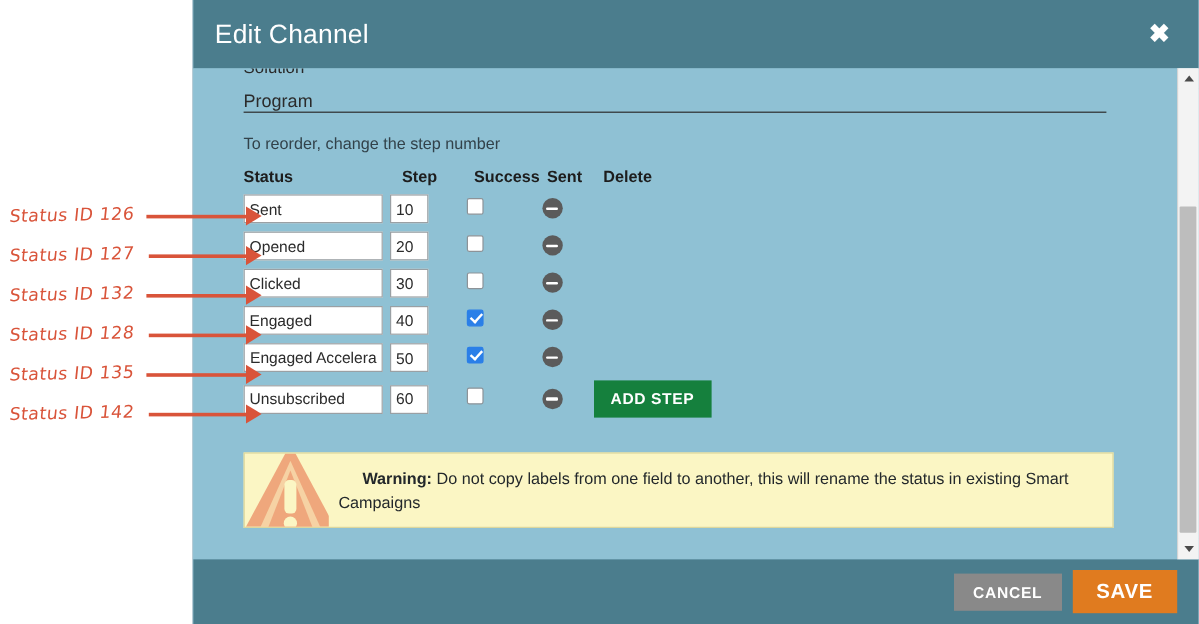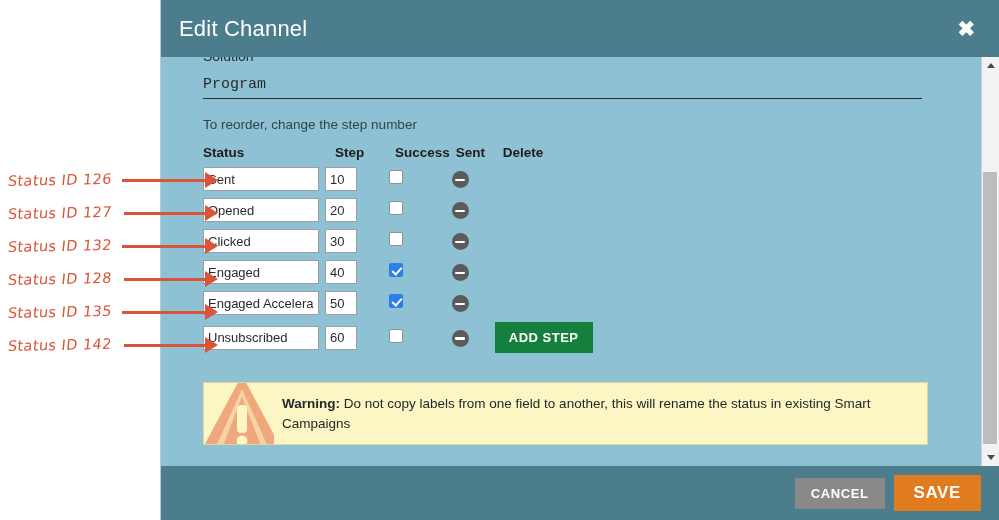--- a/index.html
+++ b/index.html
@@ -123,25 +123,23 @@
     top: -9px;
     left: 42px;
     font-size: 14px;
     color: #2a2a2a;
     white-space: nowrap;
   }
 
   .program-field {
     margin-top: 19px;
     border-bottom: 1.5px solid #2c2c2c;
-    padding-bottom: 5px;
     width: 719px;
     font-size: 15px;
     color: #2b2b2b;
-    font-family: Liberation Mono, monospace;
   }
 
   .reorder-hint {
     margin-top: 18px;
     font-size: 13.5px;
     color: #32424a;
   }
 
   
   table.step-table {
@@ -283,20 +281,21 @@
   }
   .warn-text {
     flex: 1;
     padding: 11px 16px 11px 8px;
     font-size: 13.5px;
     color: #23282b;
     line-height: 1.45;
   }
   .warn-text b {
     font-weight: bold;
+    margin-left: 20px;
   }
 
   
   .scrollbar {
     width: 17px;
     min-width: 17px;
     background: #f3f3f3;
     border-left: 1px solid #cfcfcf;
     display: flex;
     flex-direction: column;

